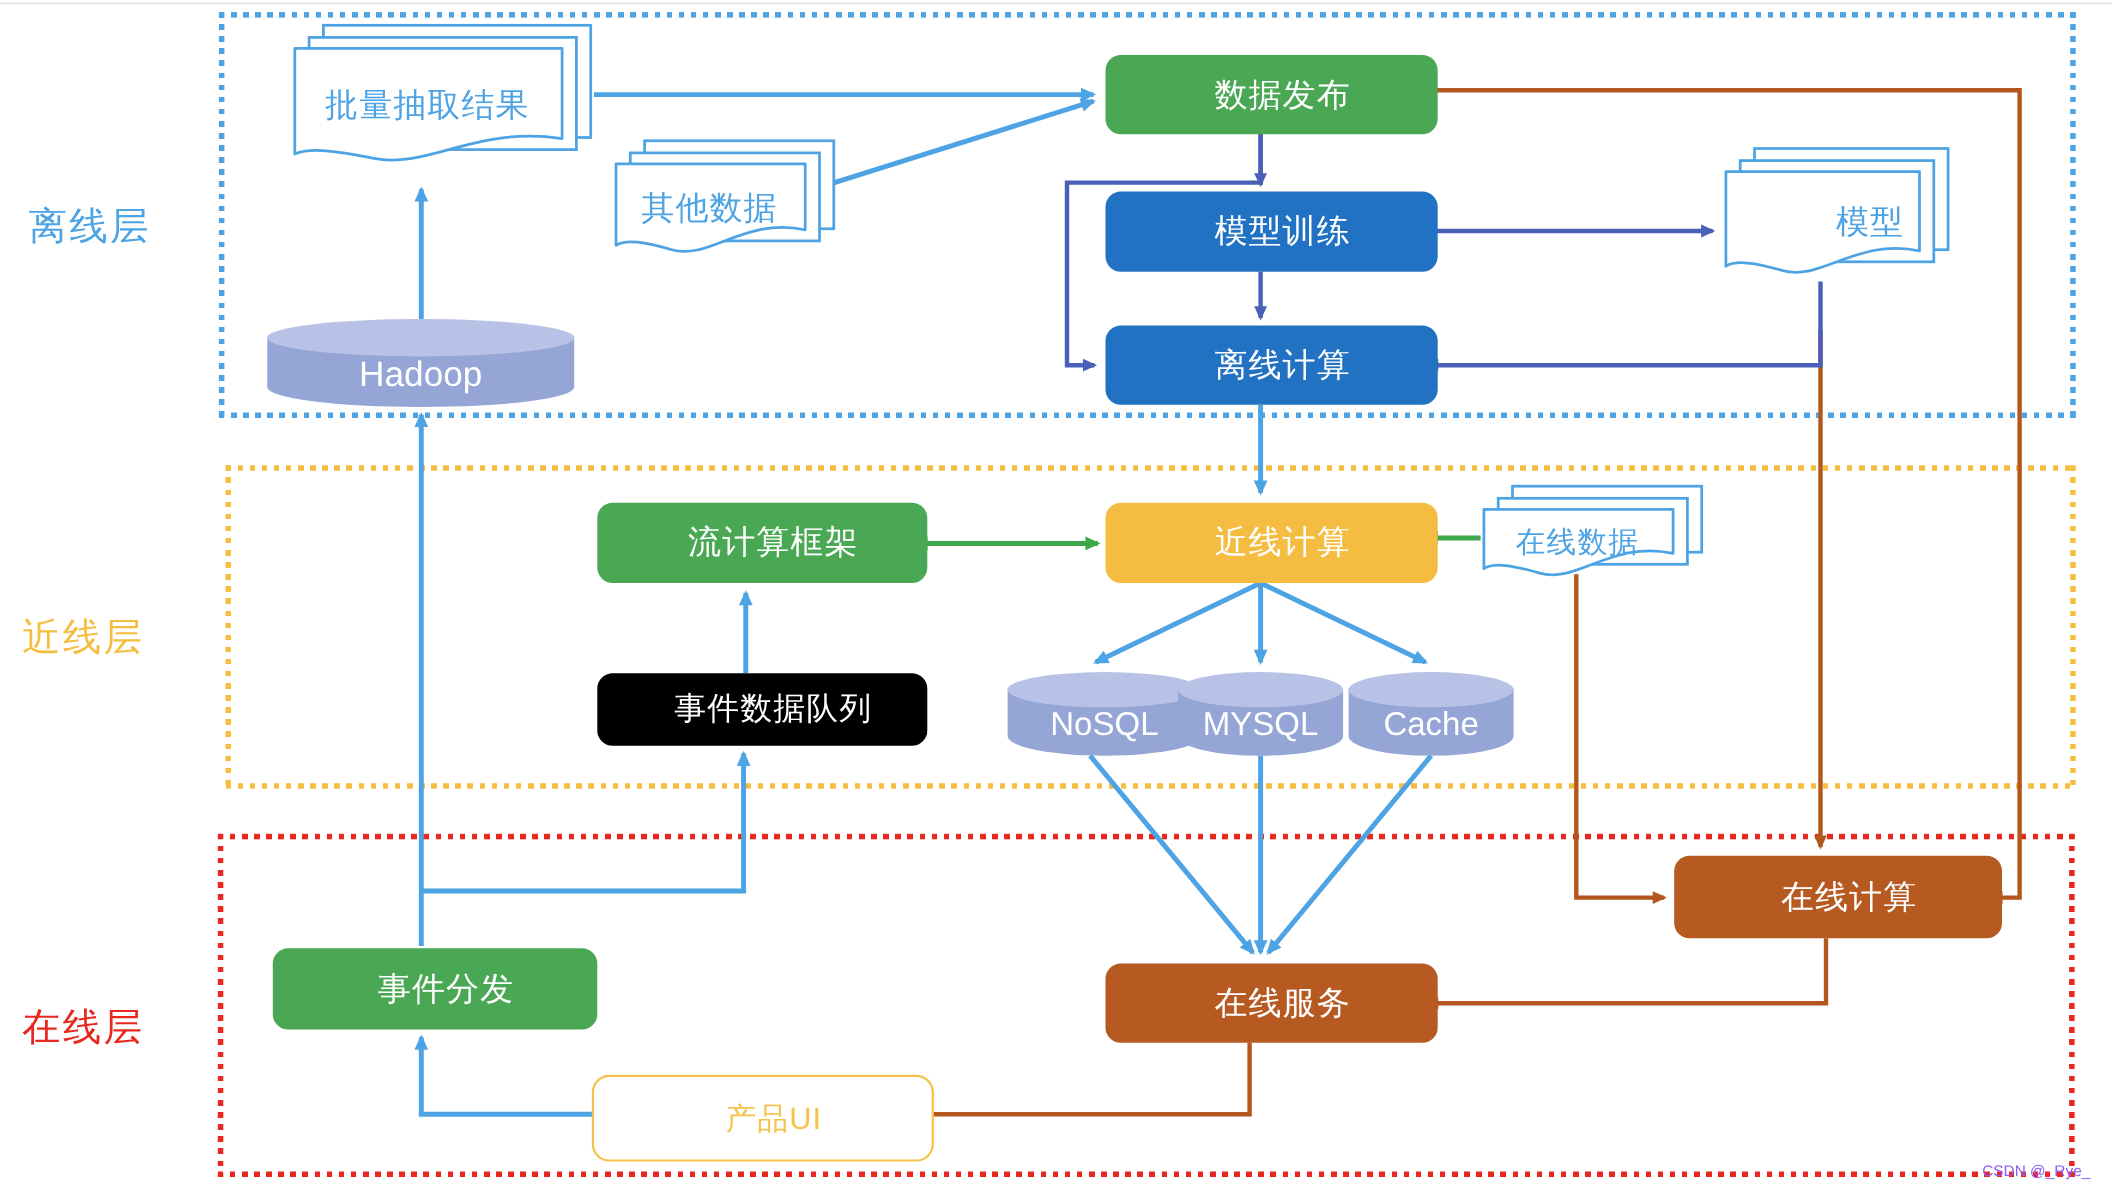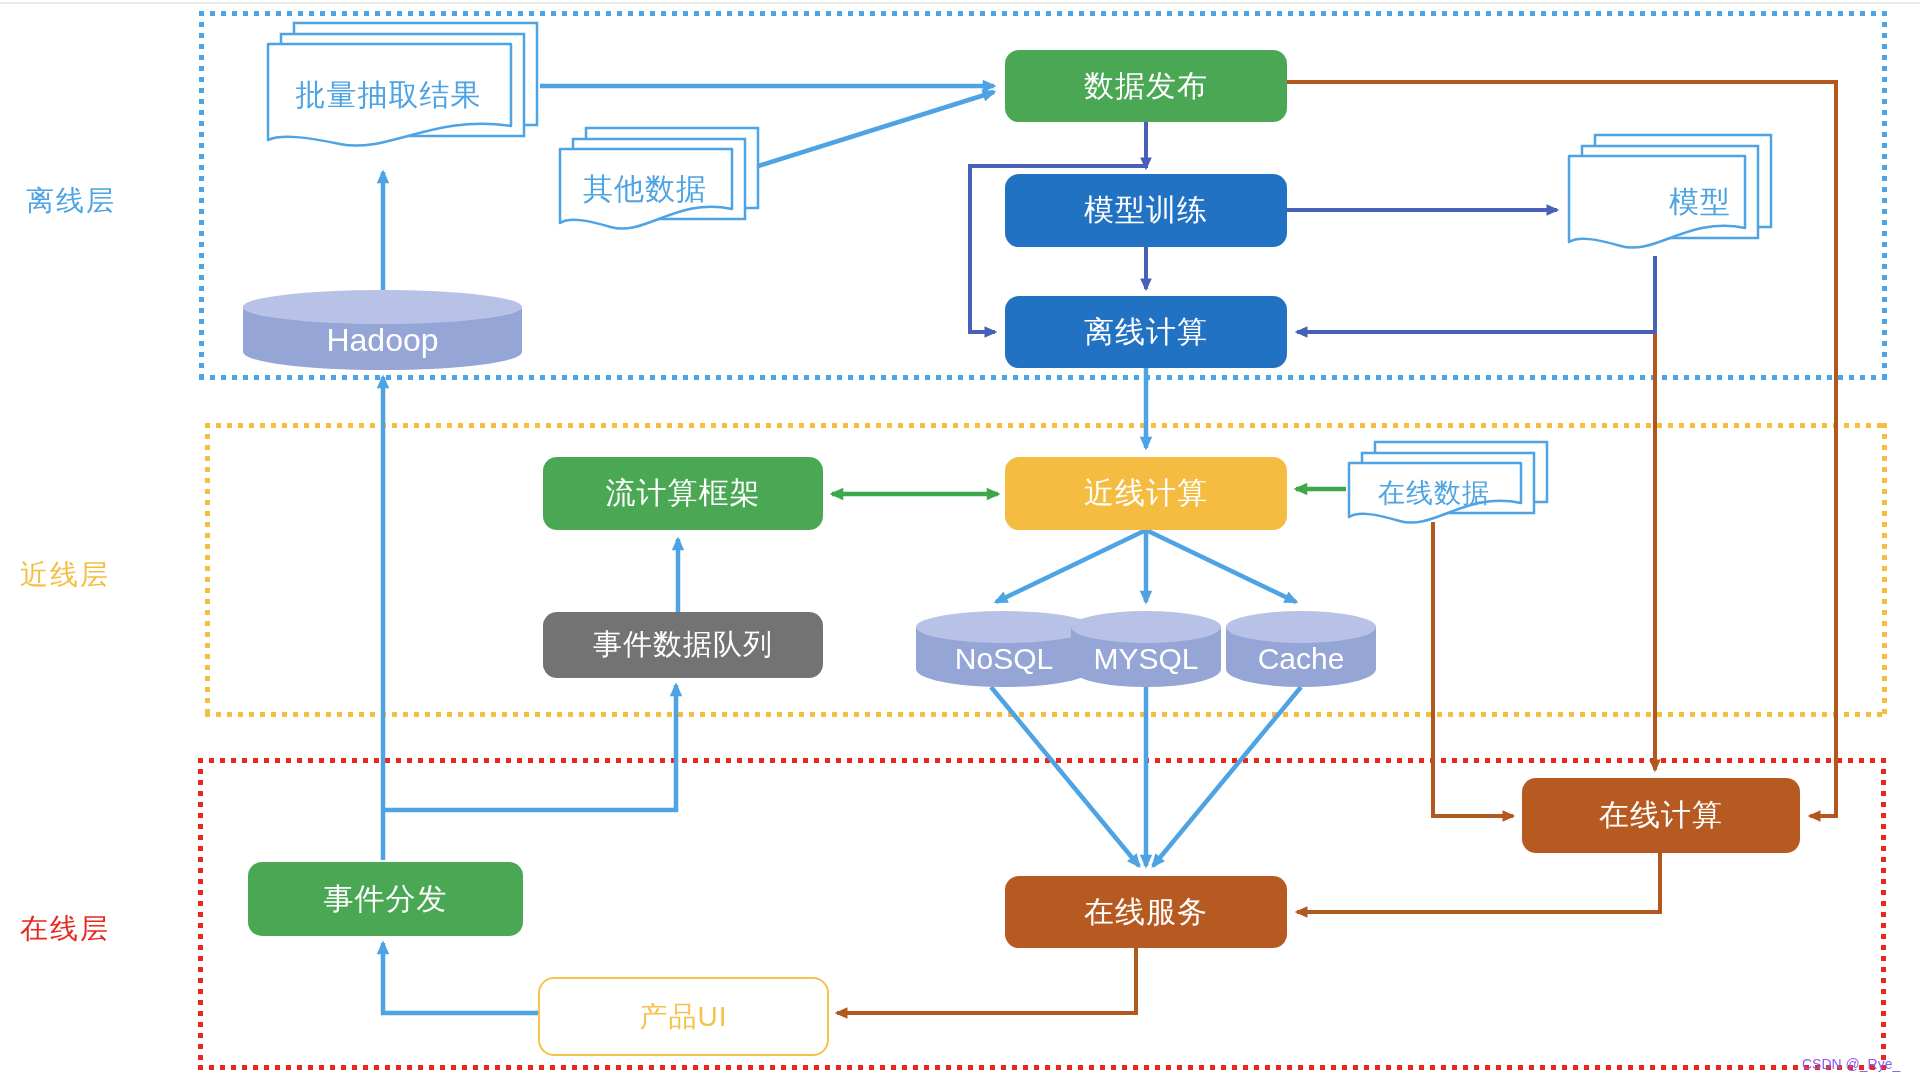--- a/index.html
+++ b/index.html
@@ -5,26 +5,26 @@
   html,body{margin:0;padding:0;background:#fff;}
   .canvas{position:relative;width:1920px;height:1089px;background:#fff;overflow:hidden;
           font-family:"Liberation Sans","DejaVu Sans",sans-serif;}
   .topline{position:absolute;left:0;top:2px;width:100%;height:2px;background:#e9e9e9;}
   
   .layer{position:absolute;}
   .layer .eh,.layer .ev{position:absolute;}
   .layer .eh{height:5px;left:0;right:0;background:repeating-linear-gradient(90deg,var(--c) 0 5px,transparent 5px 11px);}
   .layer .ev{width:5px;top:0;bottom:0;background:repeating-linear-gradient(180deg,var(--c) 0 5px,transparent 5px 11px);}
   .layer .et{top:0;} .layer .eb{bottom:0;} .layer .el{left:0;} .layer .er{right:0;}
-  .layer-label{position:absolute;font-size:28px;letter-spacing:2px;}
+  .layer-label{position:absolute;font-size:35px;letter-spacing:2px;}
   
   .box{position:absolute;border-radius:14px;color:#fff;font-size:30px;display:flex;
-       align-items:center;justify-content:center;letter-spacing:1px;}
+       align-items:center;justify-content:center;letter-spacing:1px;padding-left:20px;}
   .green{background:#4AA854;} .blue{background:#2272C4;} .yellow{background:#F4BD42;}
-  .brown{background:#B65A21;} .peri{background:#737373;}
+  .brown{background:#B65A21;} .peri{background:#000000;}
   .outline{background:#fff;border:2px solid #F5C24B;color:#F5C24B;border-radius:16px;}
   
   .cyl{position:absolute;}
   .cyl-body{position:absolute;left:0;right:0;top:20%;bottom:0;background:#94A5D6;
             border-radius:0 0 50% 50% / 0 0 18px 18px;}
   .cyl-top{position:absolute;left:0;right:0;top:0;height:42%;background:#B7C2E6;border-radius:50%;}
   .cyl-label{position:absolute;left:0;right:0;top:26%;bottom:0;display:flex;align-items:center;
              justify-content:center;color:#fff;font-size:30px;}
   
   .docstack{position:absolute;}

